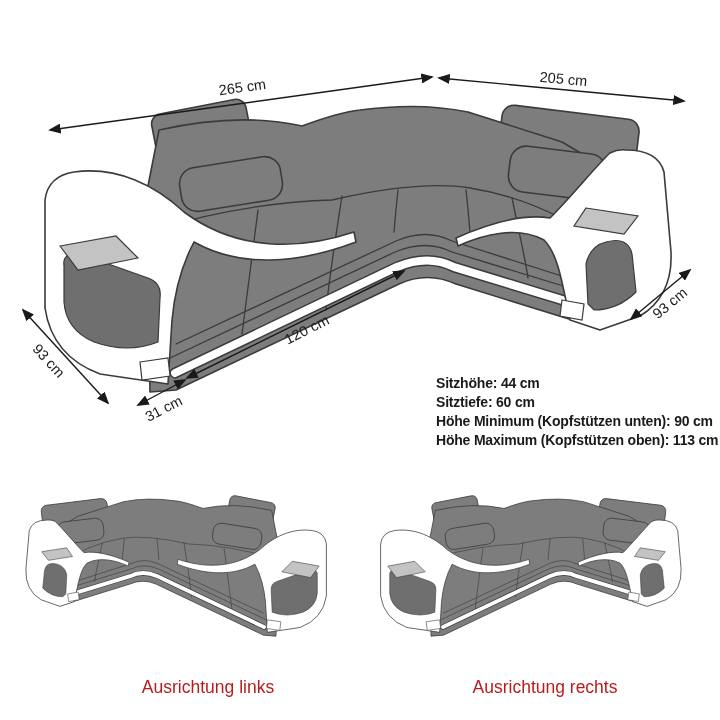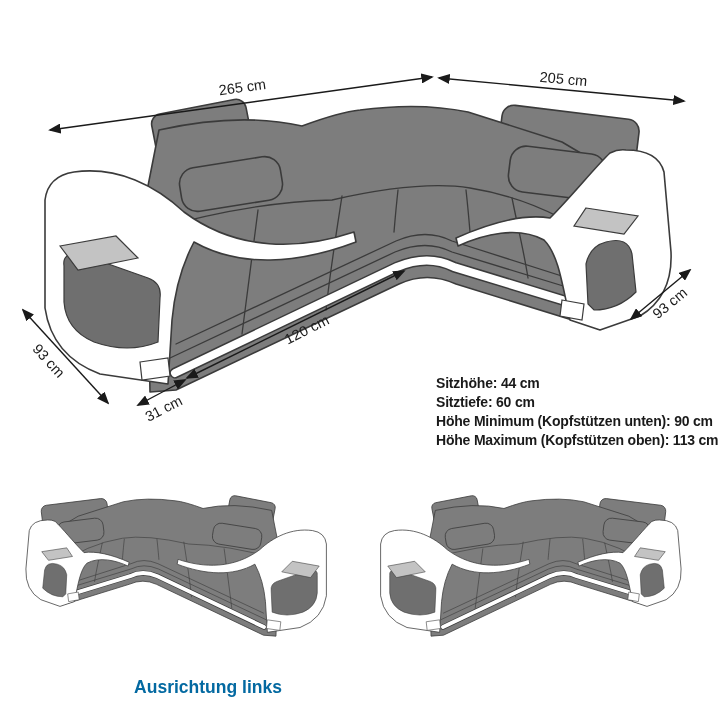--- a/index.html
+++ b/index.html
@@ -22,21 +22,21 @@
   .stripeWhite{fill:none;stroke:var(--c-arm_white);stroke-width:8;stroke-linecap:round;}
   .dimline{stroke:var(--c-text);stroke-width:1.4;fill:none;}
   .dimtext{font-size:14.5px;font-weight:500;fill:var(--c-text);text-anchor:middle;
            font-family:"Liberation Sans",sans-serif;}
   .specs{
     position:absolute;left:436px;top:374px;width:300px;white-space:nowrap;
     font-size:14px;font-weight:700;color:var(--c-text);line-height:19px;letter-spacing:-0.2px;
   }
   .variant-label{
     position:absolute;top:677px;transform:translateX(-50%);
-    font-size:17.5px;font-weight:700;color:#0369a1;white-space:nowrap;
+    font-size:17.5px;font-weight:400;color:#b91c1c;white-space:nowrap;
   }
   .variant-label.left{left:208px;}
   .variant-label.right{left:545px;}
 </style>
 </head>
 <body>
 
 <div id="stage">
 
   <svg width="720" height="720" viewBox="0 0 720 720">
@@ -151,13 +151,14 @@
   </svg>
 
   <div class="specs">
     <div>Sitzhöhe: 44 cm</div>
     <div>Sitztiefe: 60 cm</div>
     <div>Höhe Minimum (Kopfstützen unten): 90 cm</div>
     <div>Höhe Maximum (Kopfstützen oben): 113 cm</div>
   </div>
 
   <div class="variant-label left">Ausrichtung links</div>
+  <div class="variant-label right">Ausrichtung rechts</div>
 </div>
 
 </body></html>

